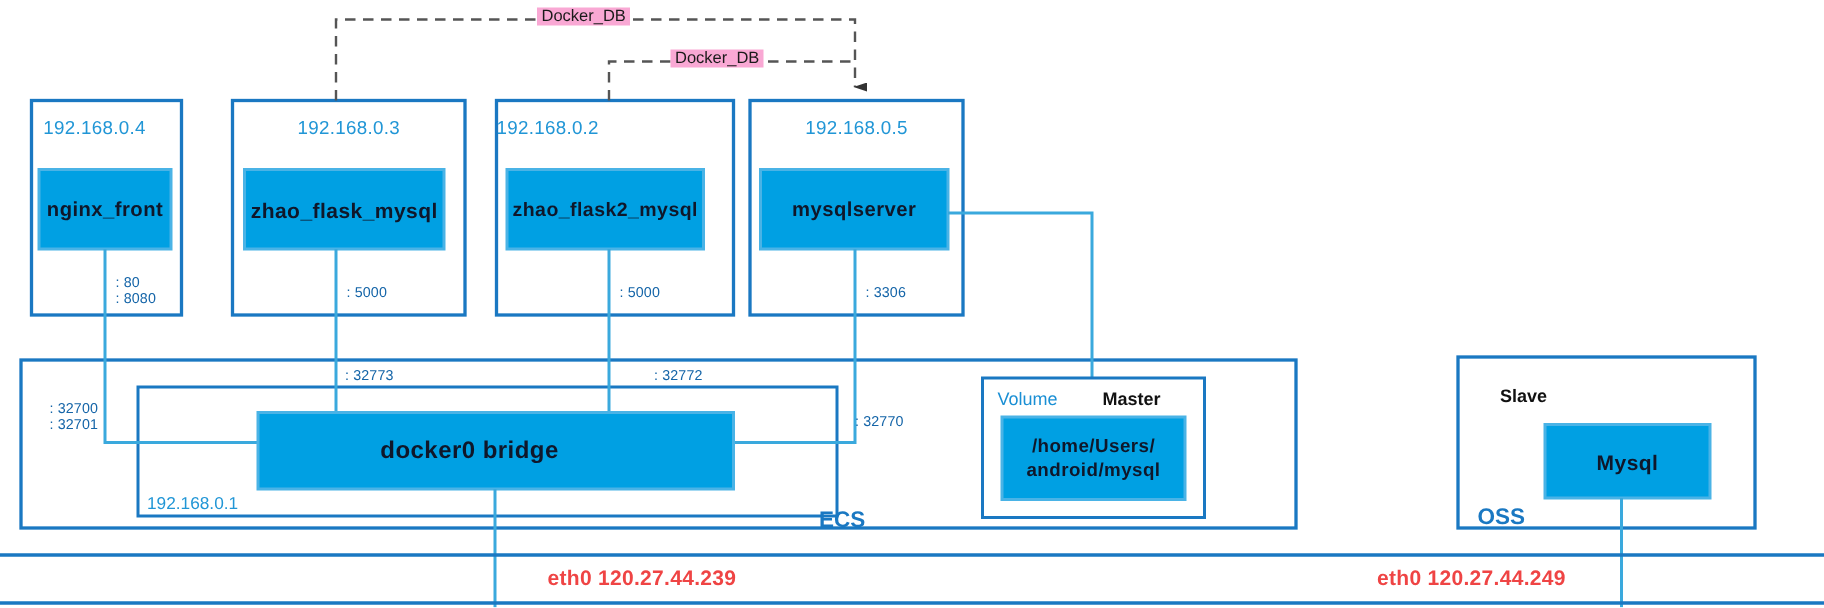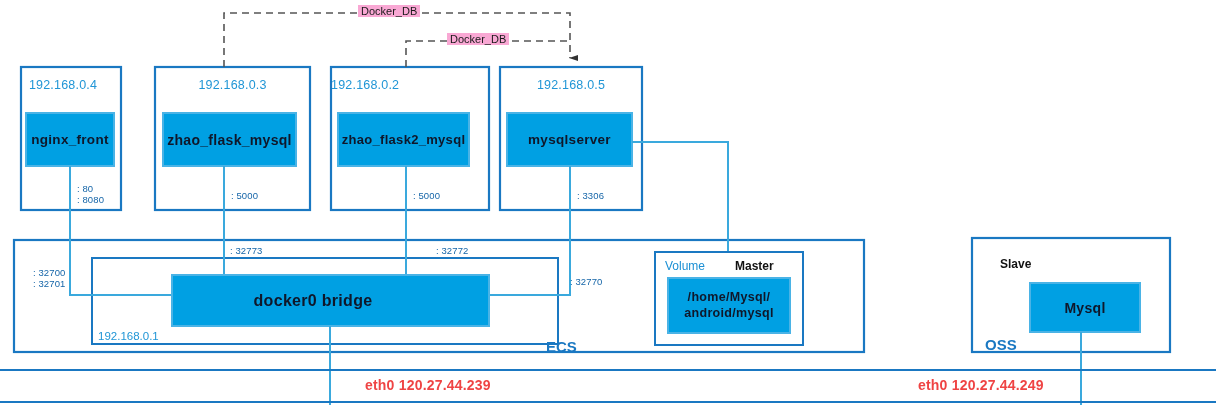--- a/index.html
+++ b/index.html
@@ -174,21 +174,21 @@
   <div class="lbl port-label" style="left:570px; top:276px;">: 32770</div>
 
   <div class="node-title" style="left:172px; top:275px; width:282px; height:51px; font-size:16px;">docker0 bridge</div>
 
   <div class="lbl gw-label" style="left:98px; top:330px;">192.168.0.1</div>
 
   <div class="lbl zone-label" style="left:546px; top:338px;">ECS</div>
 
   <div class="lbl sub-label" style="left:665px; top:259px;">Volume</div>
   <div class="lbl sub-label-dark" style="left:735px; top:259px;">Master</div>
-  <div class="node-title" style="left:668px; top:278px; width:122px; height:55px; font-size:12.5px; line-height:1.25;">/home/Mysql/
+  <div class="node-title" style="left:668px; top:278px; width:122px; height:55px; font-size:12.5px; line-height:1.25;">/home/Users/
 android/mysql</div>
 
   <div class="lbl sub-label-dark" style="left:1000px; top:257px;">Slave</div>
   <div class="node-title" style="left:1030px; top:283px; width:110px; height:49px; font-size:14px;">Mysql</div>
   <div class="lbl zone-label" style="left:985px; top:336px;">OSS</div>
 
   <div class="lbl eth-label" style="left:365px; top:377px;">eth0 120.27.44.239</div>
   <div class="lbl eth-label" style="left:918px; top:377px;">eth0 120.27.44.249</div>
 
 </div>

